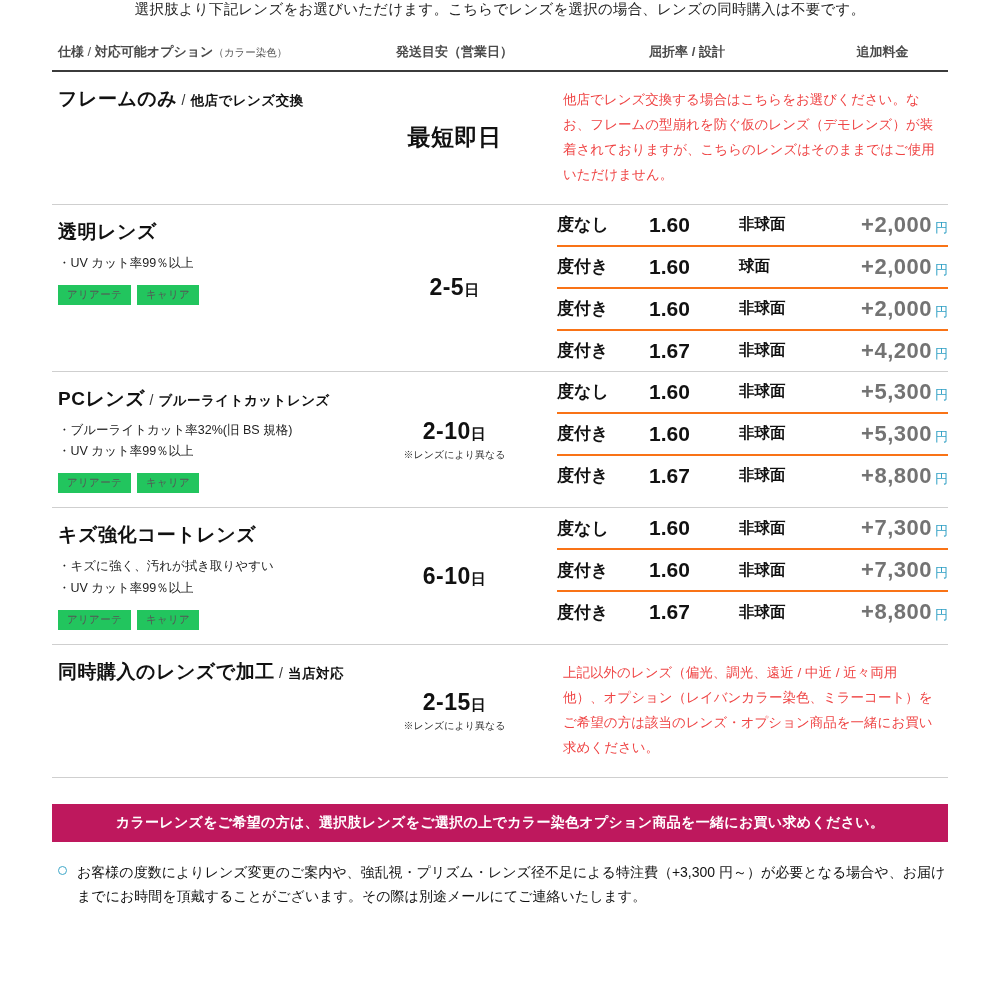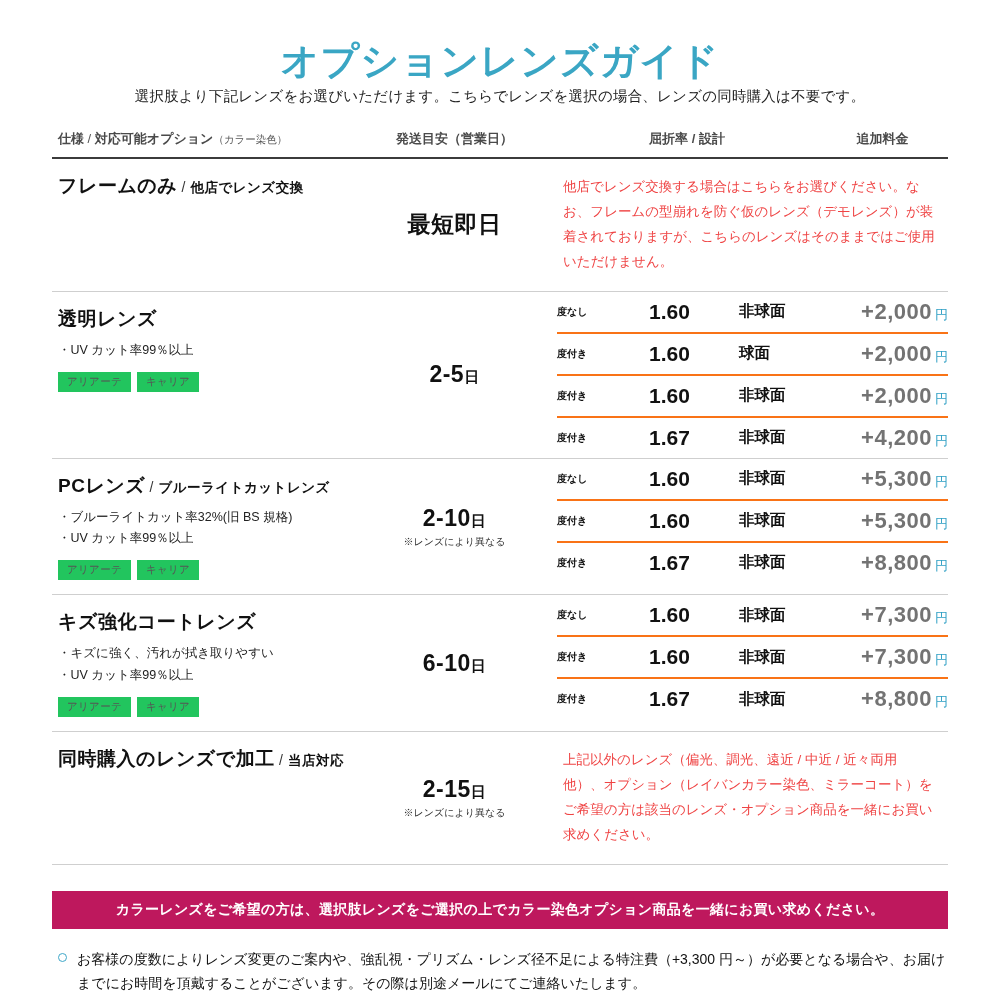--- a/index.html
+++ b/index.html
@@ -67,21 +67,21 @@
   .ship {
     font-size:23px; font-weight:bold; letter-spacing:.5px;
   }
   .ship .d { font-size:15px; }
   .shipnote { font-size:10px; color:#333; margin-top:3px; }
 
   
   .spec { width:100%; border-collapse:collapse; }
   .spec td { padding:7px 0; vertical-align:middle; }
   .spec tr + tr td { border-top:2px solid #f97316; }
-  .sp-deg { width:92px; font-size:10px; font-weight:bold; padding-left:10px; }
+  .sp-deg { width:92px; font-size:17px; font-weight:bold; padding-left:10px; }
   .sp-idx { width:90px; font-size:21px; font-weight:bold; text-align:left; }
   .sp-des { width:110px; font-size:15.5px; font-weight:bold; }
   .sp-price { text-align:right; padding-right:8px; white-space:nowrap; }
   .sp-price .amt { color:#737373; font-size:22px; font-weight:bold; letter-spacing:.5px;}
   .sp-price .yen { color:#2e9fc4; font-size:13px; margin-left:3px;}
 
   .note-text { font-size:13.5px; line-height:1.85; color:#ef4444; padding:16px 8px 16px 6px; }
 
   
   .banner {
@@ -101,21 +101,20 @@
     flex:0 0 auto; width:9px; height:9px; border:1.6px solid #3fa8c9; border-radius:50%;
     margin:6px 10px 0 6px;
   }
   .foot-text { font-size:14px; line-height:1.75; color:#111; }
 </style>
 </head>
 <body>
 
 <div class="page">
 
-  <div class="title">オプションレンズガイド</div>
   <div class="subtitle">選択肢より下記レンズをお選びいただけます。こちらでレンズを選択の場合、レンズの同時購入は不要です。</div>
 
   <div class="colheads">
     <div class="ch ch-1"><span>仕様</span><span class="sep"> / </span><span>対応可能オプション</span><span class="small">（カラー染色）</span></div>
     <div class="ch ch-2">発送目安（営業日）</div>
     <div class="ch ch-3">屈折率 / 設計</div>
     <div class="ch ch-4">追加料金</div>
   </div>
 
   <div class="hr-thick"></div>

